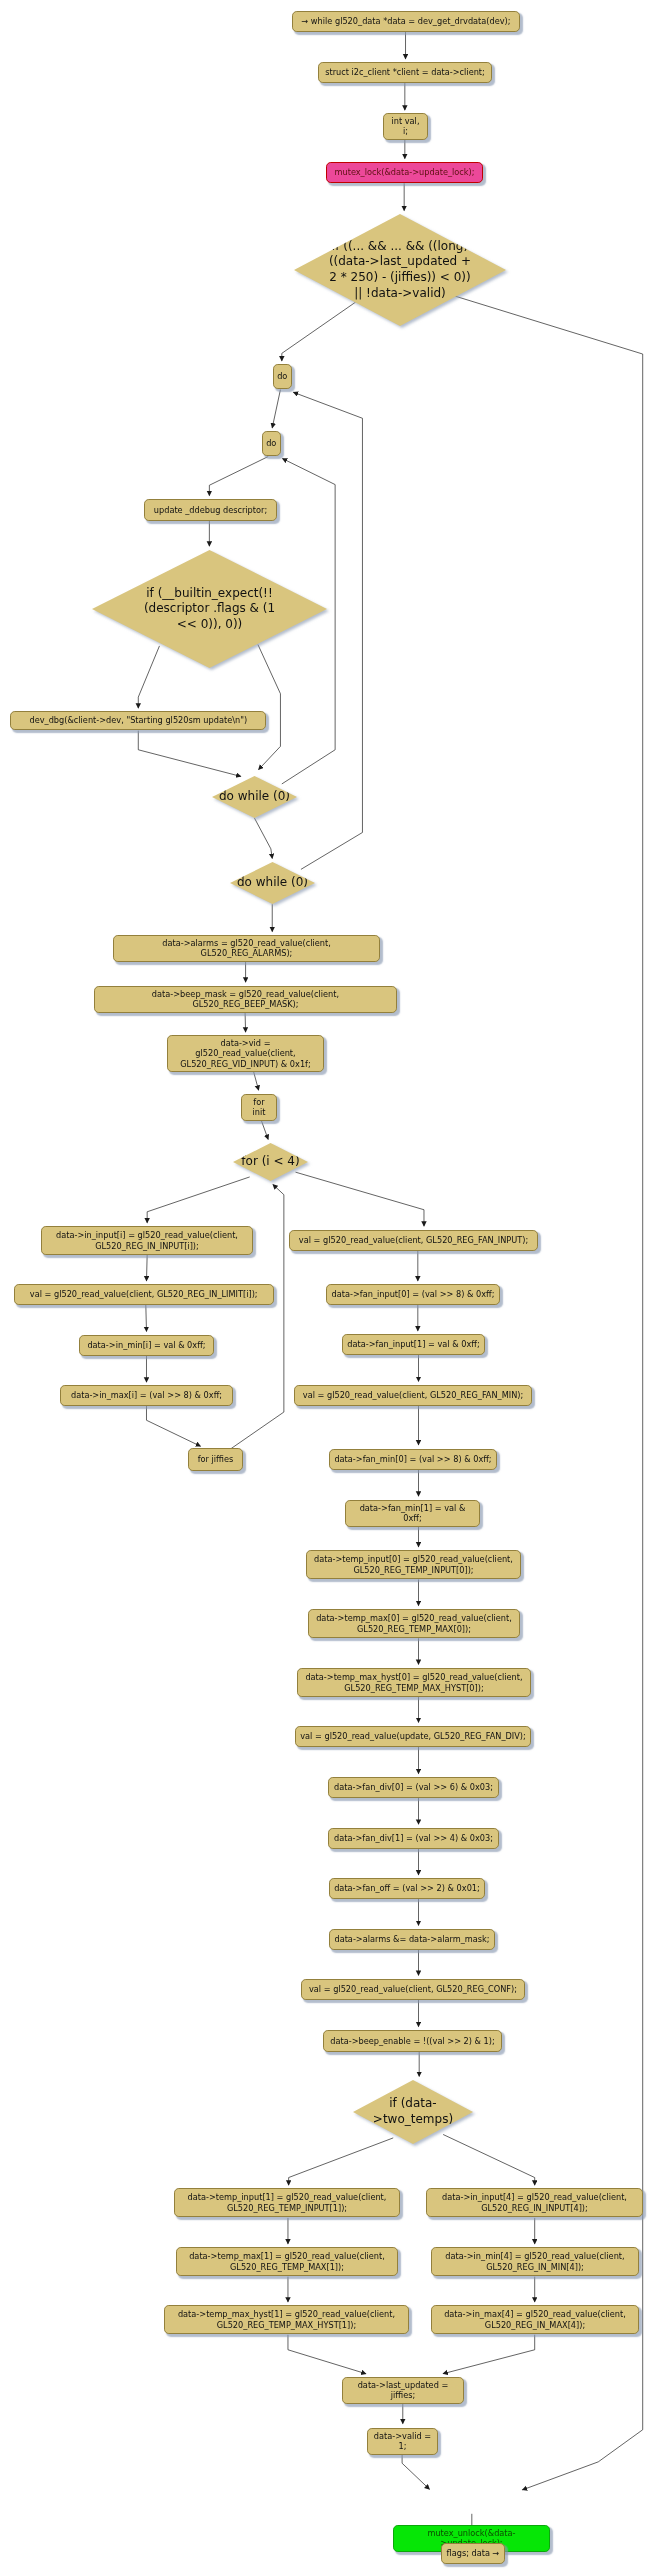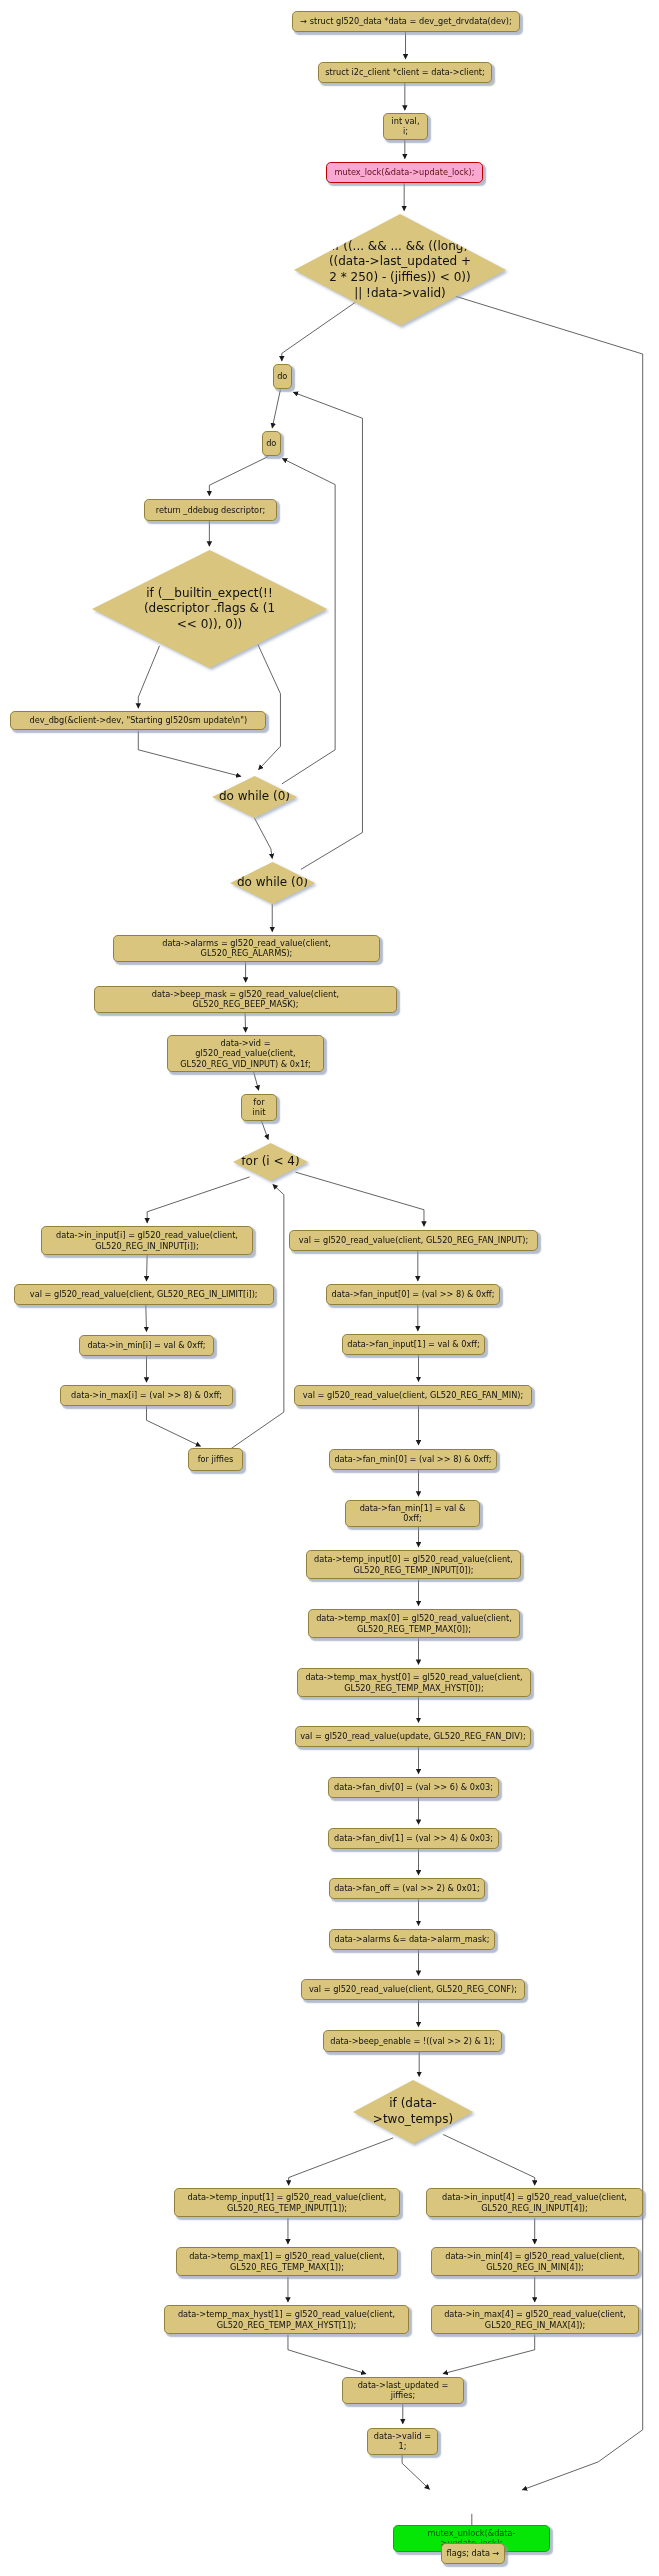--- a/index.html
+++ b/index.html
@@ -16,21 +16,21 @@
     position:absolute;z-index:1;
     background:#d9c57e;
     border:0.7px solid #93803c;
     border-radius:4.8px;
     box-shadow:2.1px 2.7px 1.4px rgba(137,152,177,.65);
     display:flex;align-items:center;justify-content:center;
     text-align:center;
     font-size:8.2px;line-height:1.25;color:#111;
     padding:2.1px 4.1px;box-sizing:border-box;
   }
-  .n.red{background:#f9a8d4;border-color:#c00000;color:#5d1111;text-align:center;}
+  .n.red{background:#ec4899;border-color:#c00000;color:#5d1111;text-align:center;}
   .n.green{background:#06e606;border-color:#0aa80a;color:#0c4d00;margin-top:32px;}
   .dw{position:absolute;z-index:1;filter:drop-shadow(2.1px 2.7px 1.4px rgba(137,152,177,.65));}
   .dm{
     width:100%;height:100%;
     background:#d9c57e;
     clip-path:polygon(50% 0,100% 50%,50% 100%,0 50%);
     display:flex;align-items:center;justify-content:center;
   }
   .dt{text-align:center;font-size:12px;line-height:1.3;color:#111;}
 </style>
@@ -94,34 +94,34 @@
     <polyline class="e" marker-end="url(#ah)" points="421,3331 421,3368"></polyline>
     <polyline class="e" marker-end="url(#ah)" points="782,3245 782,3283"></polyline>
     <polyline class="e" marker-end="url(#ah)" points="782,3331 782,3368"></polyline>
     <polyline class="e" marker-end="url(#ah)" points="421,3416 421,3438 535,3473"></polyline>
     <polyline class="e" marker-end="url(#ah)" points="782,3416 782,3438 648,3473"></polyline>
     <polyline class="e" marker-end="url(#ah)" points="589,3510 589,3546"></polyline>
     <polyline class="e" marker-end="url(#ah)" points="588,3583 588,3604 628,3642"></polyline>
     <polyline class="e" marker-end="url(#ah)" points="690,3678 690,3714"></polyline>
   </svg>
 
-  <div class="n" style="left:292px;top:11px;width:228px;min-height:20.5px">→ struct gl520_data *data = dev_get_drvdata(dev);</div>
+  <div class="n" style="left:292px;top:11px;width:228px;min-height:20.5px">→ while gl520_data *data = dev_get_drvdata(dev);</div>
   <div class="n" style="left:318px;top:62px;width:174px;min-height:20.5px">struct i2c_client *client = data-&gt;client;</div>
   <div class="n" style="left:383px;top:113px;width:45px;min-height:20.5px">int val, i;</div>
   <div class="n red" style="left:326px;top:162px;width:157px;min-height:21px">mutex_lock(&amp;data-&gt;update_lock);</div>
 
   <div class="dw" style="left:294px;top:214px;width:212px;height:112px">
     <div class="dm">
         <span class="dt" style="width:72%">if ((... &amp;&amp; ... &amp;&amp; ((long)((data-&gt;last_updated + 2 * 250) - (jiffies)) &lt; 0)) || !data-&gt;valid)</span>
       </div>
   </div>
 
   <div class="n" style="left:273px;top:364px;width:18.5px;min-height:25px;padding:1.4px">do</div>
   <div class="n" style="left:262px;top:431px;width:18.5px;min-height:25px;padding:1.4px">do</div>
-  <div class="n" style="left:144px;top:499px;width:133px;min-height:22px">return _ddebug descriptor;</div>
+  <div class="n" style="left:144px;top:499px;width:133px;min-height:22px">update _ddebug descriptor;</div>
 
   <div class="dw" style="left:92px;top:550px;width:235px;height:118px">
     <div class="dm">
         <span class="dt" style="width:62%">if (__builtin_expect(!!(descriptor .flags &amp; (1 &lt;&lt; 0)), 0))</span>
       </div>
   </div>
 
   <div class="n" style="left:10.3px;top:711px;width:256px;min-height:19px">dev_dbg(&amp;client-&gt;dev, "Starting gl520sm update\n")</div>
 
   <div class="dw" style="left:212px;top:776px;width:85px;height:42px">

